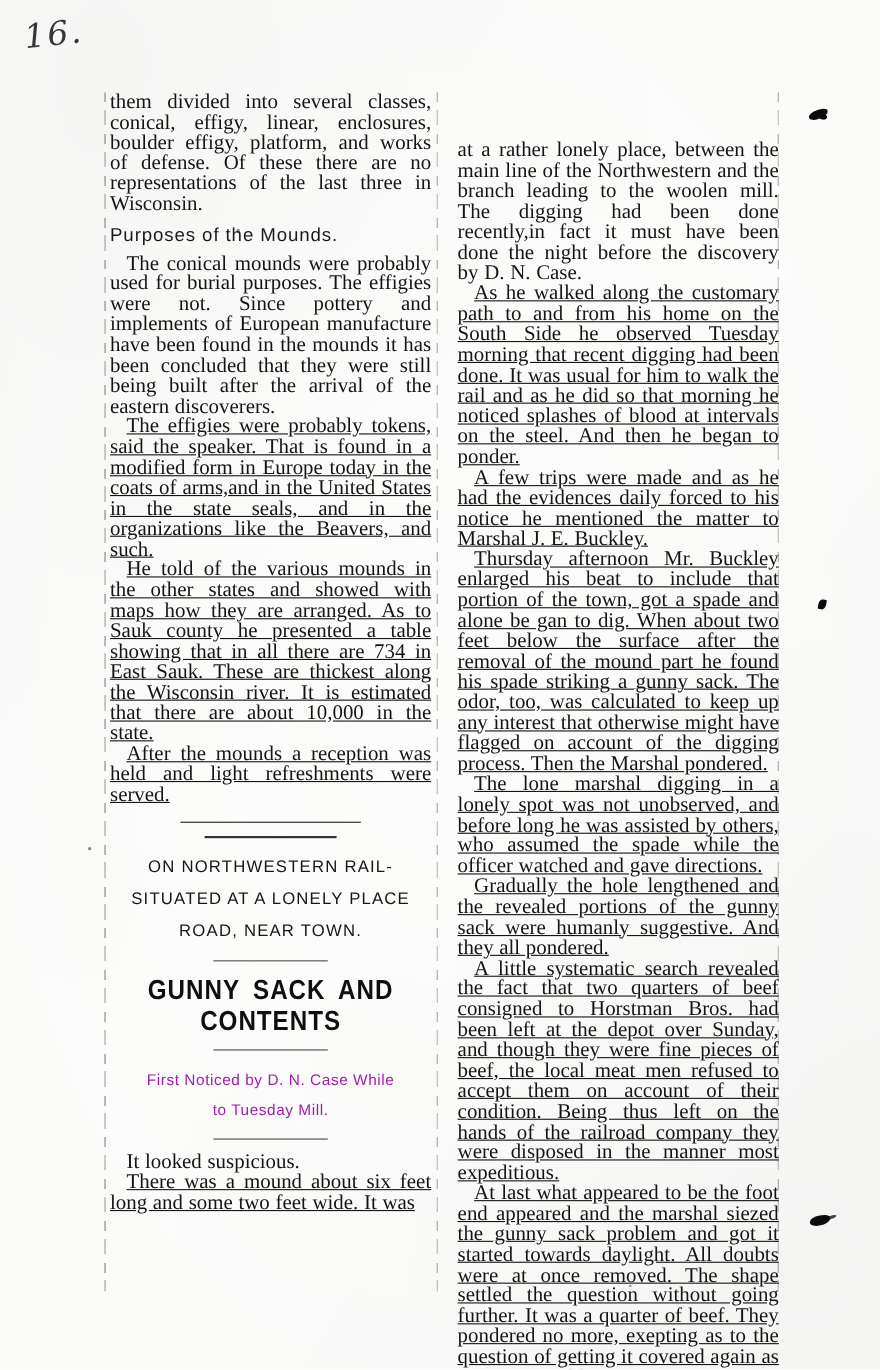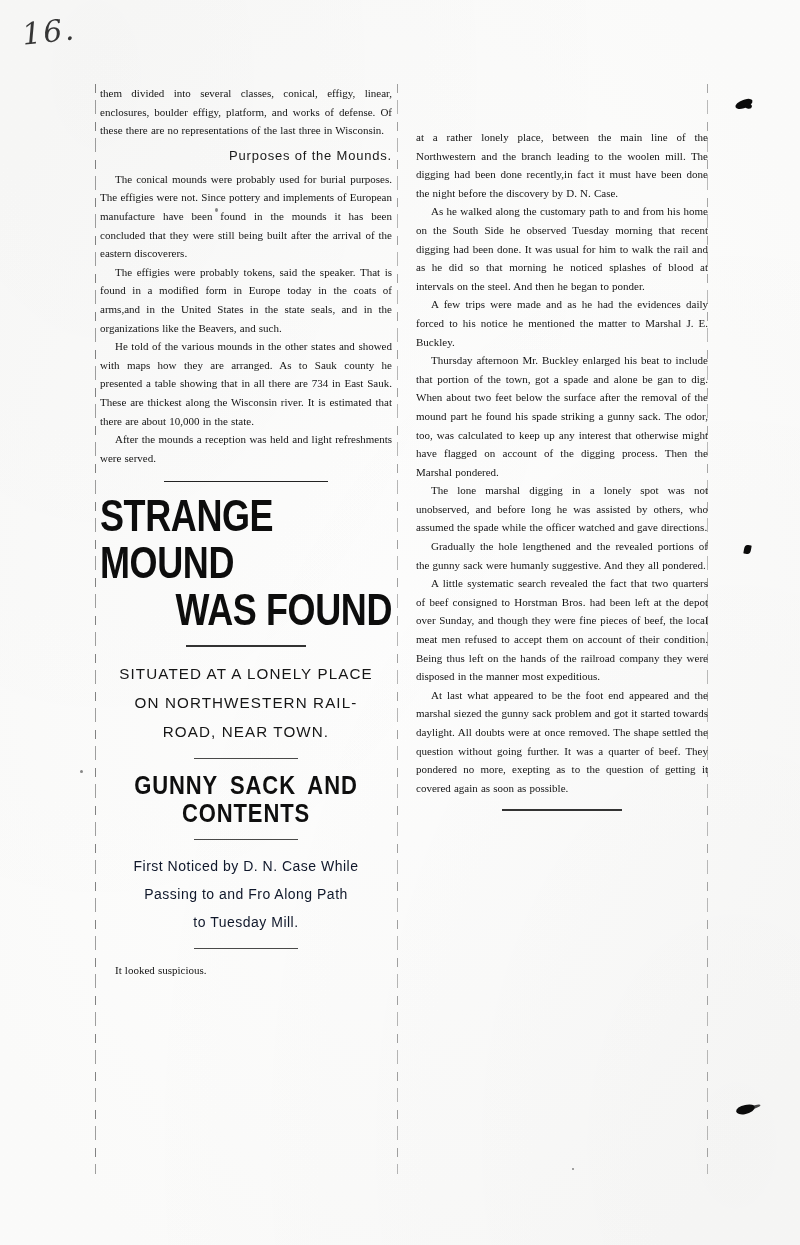--- a/index.html
+++ b/index.html
@@ -75,36 +75,36 @@
       rgba(30,30,30,0.0) 30px, rgba(30,30,30,0.0) 38px
     );
   }
   .vrule-left   { left: -5px; }
   .vrule-gutter { left: 297px; opacity: 0.75; }
   .vrule-right  { left: 607px; opacity: 0.7; }
 
   
   p.body {
     margin: 0;
-    font-size: 11px;
+    font-size: 19px;
     line-height: 18.6px;
     text-align: justify;
     text-indent: 15px;
     color: #141414;
     word-spacing: 0.4px;
     -webkit-font-smoothing: none;
   }
   p.body.noindent { text-indent: 0; }
-  p.body + p.body { margin-top: 0; }
+  p.body + p.body { margin-top: 0; text-decoration: underline; }
 
   
   .subhead-small {
     font-family: "Liberation Sans", "DejaVu Sans", sans-serif;
-    font-size: 13px;
-    text-align: right;
+    font-size: 17px;
+    text-align: left;
     letter-spacing: 0.8px;
     color: #1a1a1a;
     margin: 8px 0 7px 0;
     font-weight: 400;
   }
 
   
   .hr-short {
     width: 120px;
     height: 0;
@@ -172,21 +172,21 @@
     word-spacing: 6px;
   }
 
   
   .byline-deck {
     font-family: "Liberation Sans", "DejaVu Sans", sans-serif;
     font-size: 14px;
     line-height: 28px;
     text-align: center;
     letter-spacing: 0.5px;
-    color: #0f172a;
+    color: #a21caf;
     margin: 8px 0 8px 0;
   }
 
   
   .blot {
     position: absolute;
     background: #0b0b0b;
     border-radius: 55% 40% 60% 45%;
     pointer-events: none;
   }
@@ -234,48 +234,44 @@
 
       <div class="subhead-small">Purposes of the Mounds.</div>
 
       <p class="body">The conical mounds were probably used for burial purposes. The effigies were not. Since pottery and implements of European manufacture have been found in the mounds it has been concluded that they were still being built after the arrival of the eastern discoverers.</p>
       <p class="body">The effigies were probably tokens, said the speaker. That is found in a modified form in Europe today in the coats of arms,and in the United States in the state seals, and in the organizations like the Beavers, and such.</p>
       <p class="body">He told of the various mounds in the other states and showed with maps how they are arranged. As to Sauk county he presented a table showing that in all there are 734 in East Sauk. These are thickest along the Wisconsin river. It is estimated that there are about 10,000 in the state.</p>
       <p class="body">After the mounds a reception was held and light refreshments were served.</p>
 
       <hr class="hr-head">
 
-      <div class="headline-block">
-        <div class="headline line1">STRANGE MOUND</div>
-        <div class="headline line2">WAS FOUND</div>
-      </div>
 
       <hr class="hr-short">
 
       <div class="deck">
+        <div>ON NORTHWESTERN RAIL-</div>
         <div>SITUATED AT A LONELY PLACE</div>
-        <div>ON NORTHWESTERN RAIL-</div>
         <div>ROAD, NEAR TOWN.</div>
       </div>
 
       <hr class="hr-short thin">
 
       <div class="kicker">GUNNY SACK AND CONTENTS</div>
 
       <hr class="hr-short thin">
 
       <div class="byline-deck">
         <div>First Noticed by D. N. Case While</div>
-        <div>Passing to and Fro Along Path</div>
         <div>to Tuesday Mill.</div>
       </div>
 
       <hr class="hr-short thin">
 
       <p class="body">It looked suspicious.</p>
+      <p class="body">There was a mound about six feet long and some two feet wide. It was</p>
     </div>
 
     <div class="col col-right">
       <p class="body noindent">at a rather lonely place, between the main line of the Northwestern and the branch leading to the woolen mill. The digging had been done recently,in fact it must have been done the night before the discovery by D. N. Case.</p>
       <p class="body">As he walked along the customary path to and from his home on the South Side he observed Tuesday morning that recent digging had been done. It was usual for him to walk the rail and as he did so that morning he noticed splashes of blood at intervals on the steel. And then he began to ponder.</p>
       <p class="body">A few trips were made and as he had the evidences daily forced to his notice he mentioned the matter to Marshal J. E. Buckley.</p>
       <p class="body">Thursday afternoon Mr. Buckley enlarged his beat to include that portion of the town, got a spade and alone be gan to dig. When about two feet below the surface after the removal of the mound part he found his spade striking a gunny sack. The odor, too, was calculated to keep up any interest that otherwise might have flagged on account of the digging process. Then the Marshal pondered.</p>
       <p class="body">The lone marshal digging in a lonely spot was not unobserved, and before long he was assisted by others, who assumed the spade while the officer watched and gave directions.</p>
       <p class="body">Gradually the hole lengthened and the revealed portions of the gunny sack were humanly suggestive. And they all pondered.</p>
       <p class="body">A little systematic search revealed the fact that two quarters of beef consigned to Horstman Bros. had been left at the depot over Sunday, and though they were fine pieces of beef, the local meat men refused to accept them on account of their condition. Being thus left on the hands of the railroad company they were disposed in the manner most expeditious.</p>

